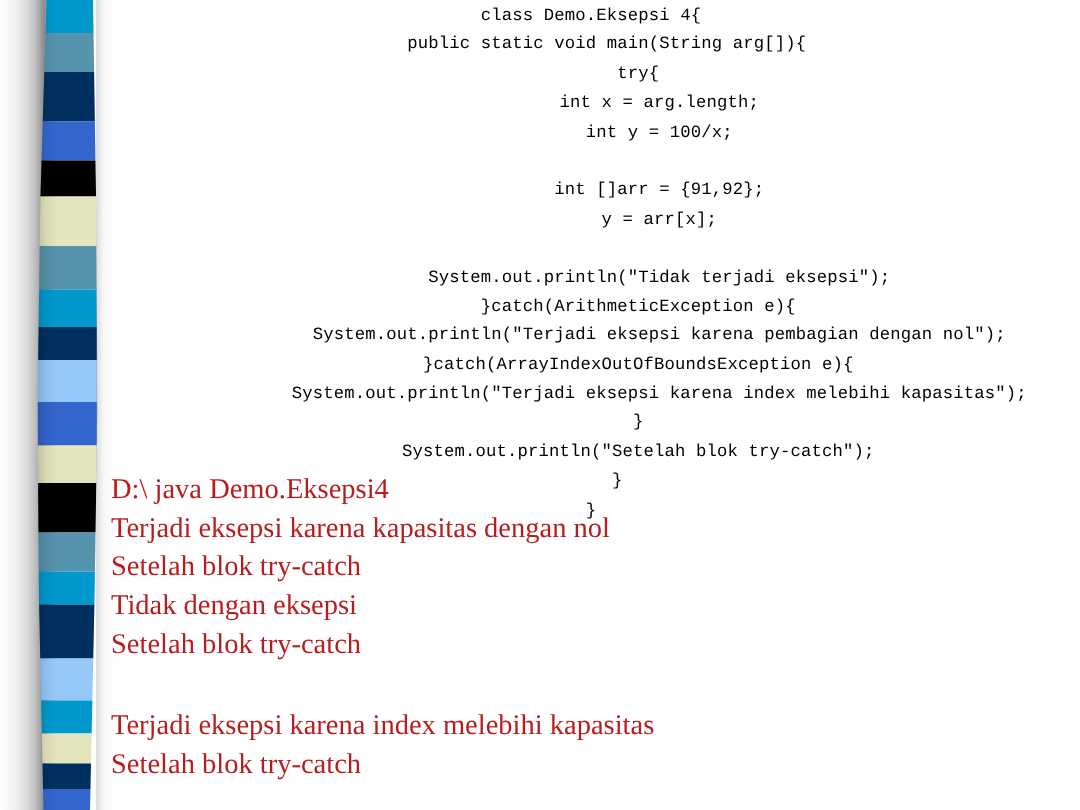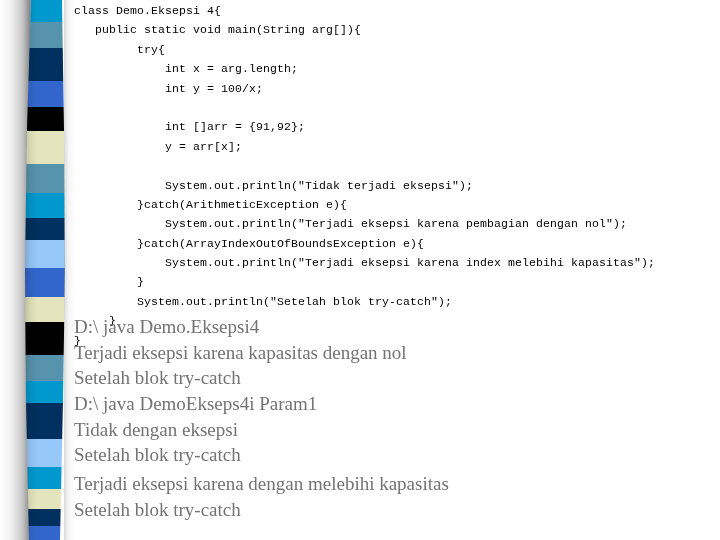--- a/index.html
+++ b/index.html
@@ -94,30 +94,31 @@
     font-family: "Liberation Mono", "DejaVu Sans Mono", monospace;
     font-size: 11.5px;
     line-height: 19.4px;
     color: #000000;
     white-space: pre;
     letter-spacing: 0.1px;
   }
   .code-line {
     height: 19.4px;
     white-space: pre;
+    text-align: center;
   }
 
   
   .out-block {
     position: absolute;
     left: 74px;
     font-family: "Liberation Serif", "DejaVu Serif", serif;
     font-size: 19px;
     line-height: 25.6px;
-    color: #737373;
+    color: #b91c1c;
     white-space: pre;
   }
   #out-block-0 { top: 314px; }
   #out-block-1 { top: 391px; }
   #out-block-2 { top: 471px; }
   .out-line { white-space: pre; }
 </style>
 </head>
 <body>
 
@@ -150,16 +151,16 @@
           <div class="band-seg" style="top: 526px; height: 14px; background: rgb(51, 102, 204);"></div>
         </div>
       <div id="band-inner-shade"></div>
     </div>
     <div id="band-right-shadow"></div>
   </div>
 
   <div id="code-block"><div class="code-line">class Demo.Eksepsi 4{</div><div class="code-line">   public static void main(String arg[]){</div><div class="code-line">         try{</div><div class="code-line">             int x = arg.length;</div><div class="code-line">             int y = 100/x;</div><div class="code-line">&nbsp;</div><div class="code-line">             int []arr = {91,92};</div><div class="code-line">             y = arr[x];</div><div class="code-line">&nbsp;</div><div class="code-line">             System.out.println("Tidak terjadi eksepsi");</div><div class="code-line">         }catch(ArithmeticException e){</div><div class="code-line">             System.out.println("Terjadi eksepsi karena pembagian dengan nol");</div><div class="code-line">         }catch(ArrayIndexOutOfBoundsException e){</div><div class="code-line">             System.out.println("Terjadi eksepsi karena index melebihi kapasitas");</div><div class="code-line">         }</div><div class="code-line">         System.out.println("Setelah blok try-catch");</div><div class="code-line">     }</div><div class="code-line">}</div></div>
 
   <div class="out-block" id="out-block-0"><div class="out-line">D:\ java Demo.Eksepsi4</div><div class="out-line">Terjadi eksepsi karena kapasitas dengan nol</div><div class="out-line">Setelah blok try-catch</div></div>
-  <div class="out-block" id="out-block-1"><div class="out-line">D:\ java DemoEkseps4i Param1</div><div class="out-line">Tidak dengan eksepsi</div><div class="out-line">Setelah blok try-catch</div></div>
-  <div class="out-block" id="out-block-2"><div class="out-line">Terjadi eksepsi karena dengan melebihi kapasitas</div><div class="out-line">Setelah blok try-catch</div></div>
+  <div class="out-block" id="out-block-1"><div class="out-line">Tidak dengan eksepsi</div><div class="out-line">Setelah blok try-catch</div></div>
+  <div class="out-block" id="out-block-2"><div class="out-line">Terjadi eksepsi karena index melebihi kapasitas</div><div class="out-line">Setelah blok try-catch</div></div>
 
 </div>
 
 </body></html>

